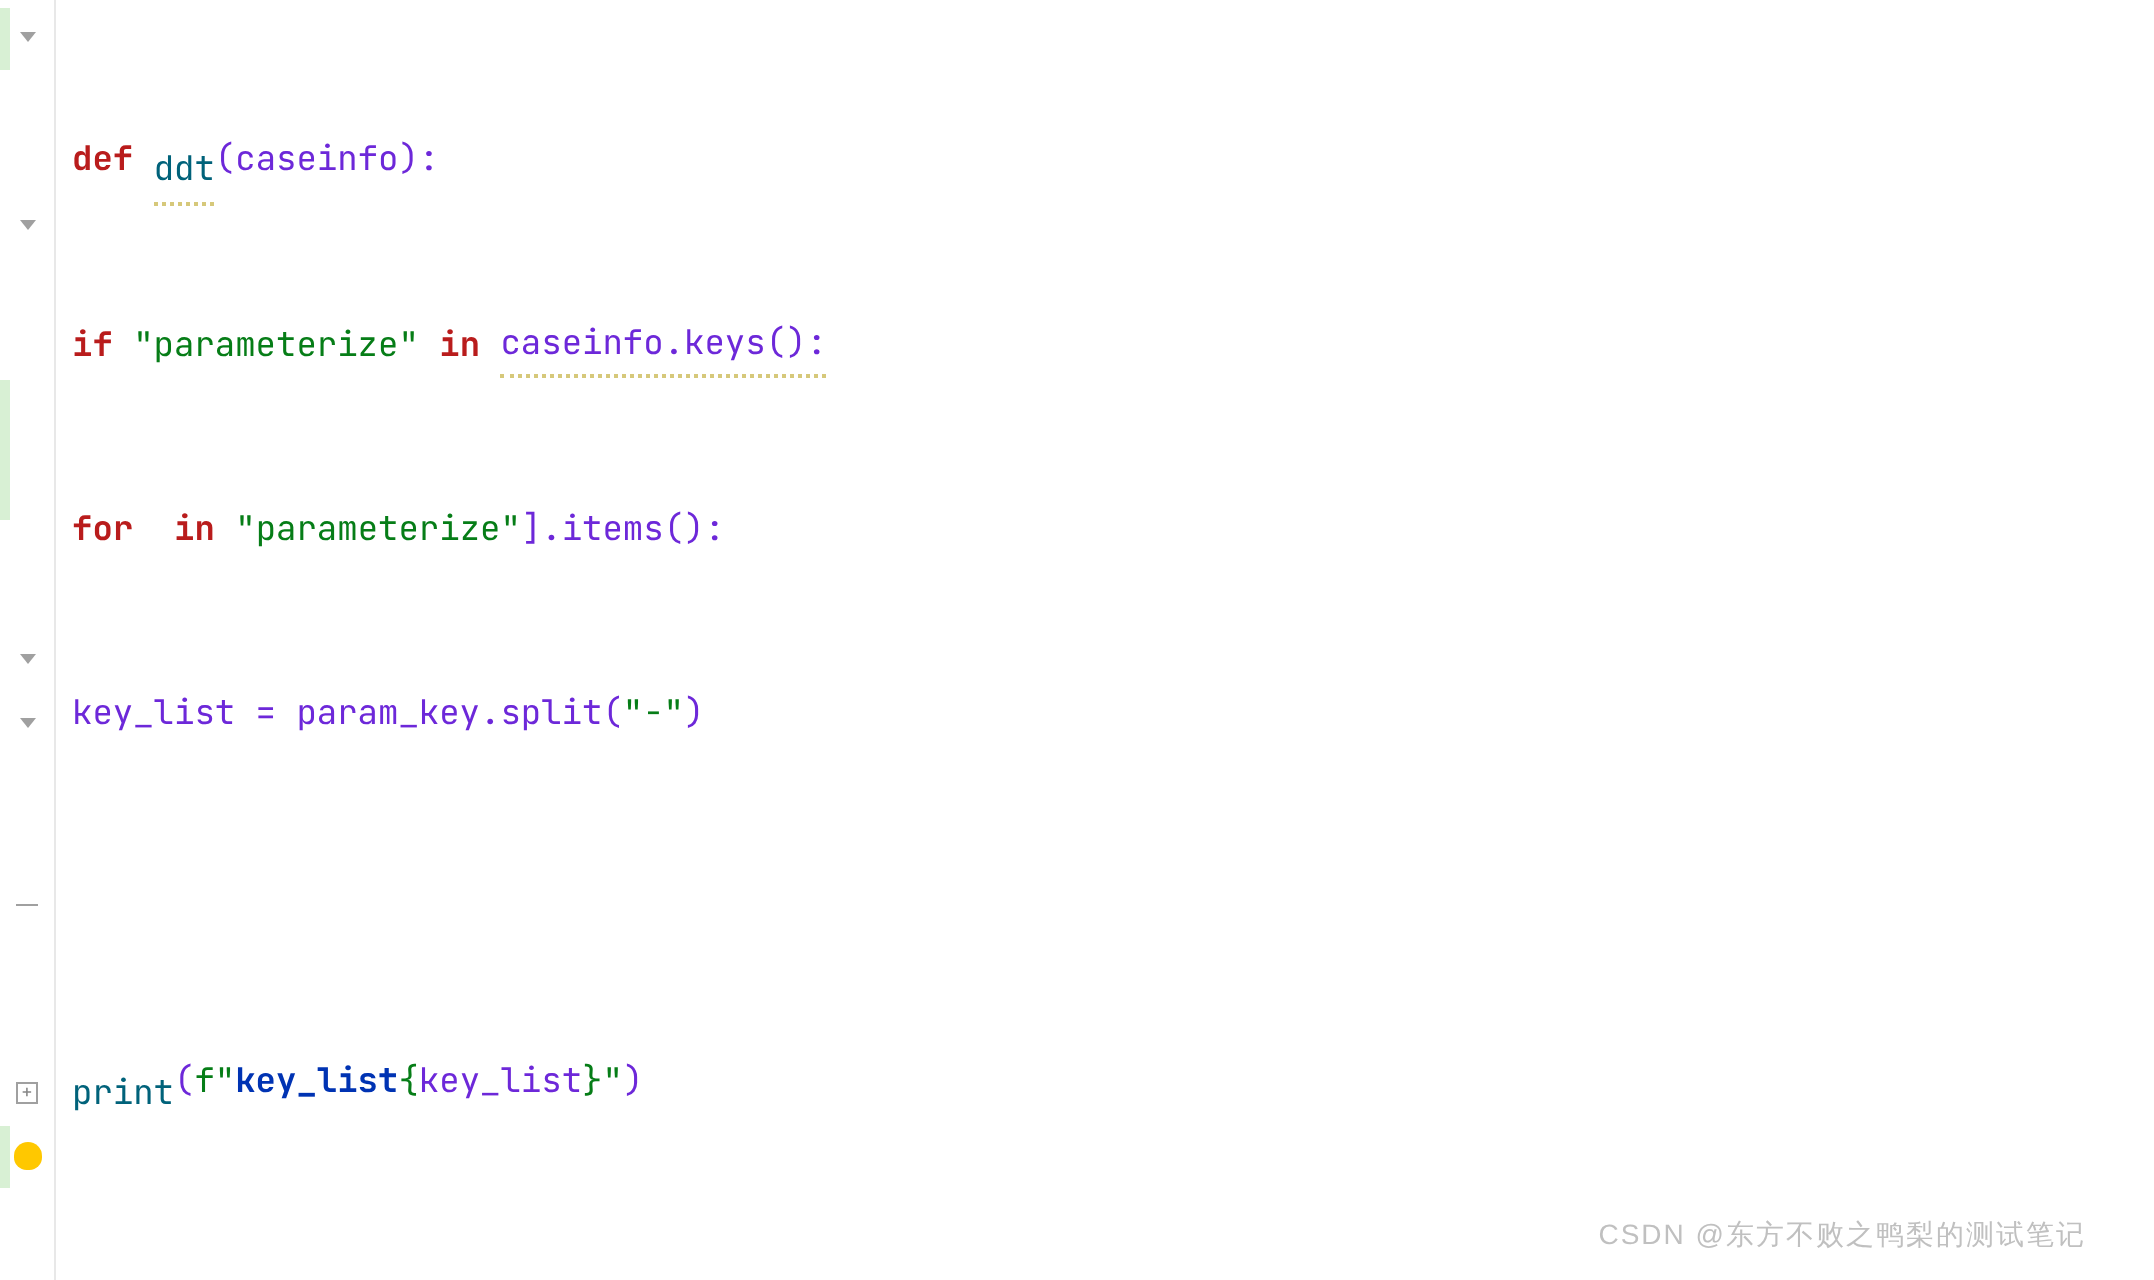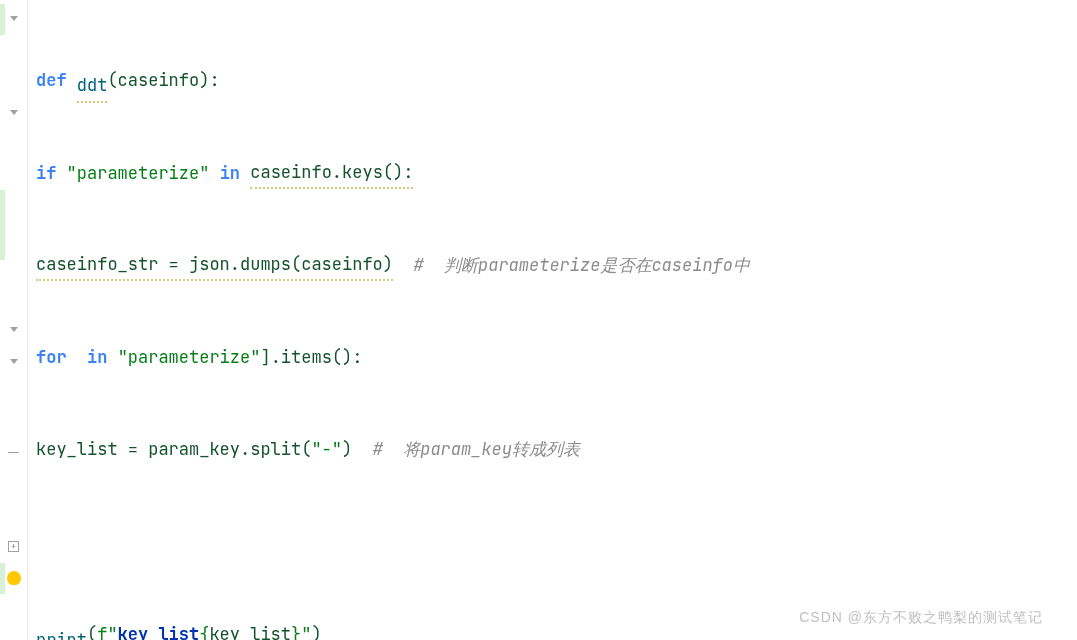--- a/index.html
+++ b/index.html
@@ -70,26 +70,26 @@
       flex: 1;
       padding: 4px 0 4px 8px;
       white-space: pre;
       overflow-x: auto;
     }
     .line {
       height: 31px;
       display: flex;
       align-items: center;
     }
-    .kw { color: #3b82f6; font-weight: bold; }
+    .kw { color: #b91c1c; font-weight: bold; }
     .fn { color: #00627a; margin-top: 12px; }
     .str { color: #067d17; }
     .fstr { color: #0033b3; font-weight: bold; }
     .comment { color: #8c8c8c; font-style: italic; }
-    .var { color: #14532d; text-align: center; }
+    .var { color: #6d28d9; text-align: center; }
     .warn-underline {
       border-bottom: 2px dotted #d6c87a;
     }
     .watermark {
       position: fixed;
       bottom: 10px;
       right: 34px;
       font-size: 14px;
       color: #c0c0c0;
       font-family: sans-serif;
@@ -122,23 +122,22 @@
     </div>
   <div class="green-bar" style="top: 563px; height: 31px;"></div>
   <div class="gutter-mark" style="top: 572px;">
       <div class="bulb-icon"></div>
     </div>
 </div>
 
 <div class="code-area">
   <div class="line"><span class="kw">def</span><span class="var"> </span><span class="fn warn-underline">ddt</span><span class="var">(caseinfo):</span></div>
   <div class="line">    <span class="kw">if</span><span class="var"> </span><span class="str">"parameterize"</span><span class="var"> </span><span class="kw">in</span><span class="var"> </span><span class="var warn-underline">caseinfo.keys():</span></div>
-  <div class="line">        <span class="var warn-underline">caseinfo_str = json.dumps(caseinfo)</span><span>  </span><span class="comment">#  判断parameterize是否在caseinfo中</span></div>
   <div class="line">        <span class="kw">for</span><span class="var"> </span><span> </span><span class="kw">in</span><span class="var"> </span><span class="str">"parameterize"</span><span class="var">].items():</span></div>
-  <div class="line">            <span class="var">key_list = param_key.split(</span><span class="str">"-"</span><span class="var">)</span><span>  </span><span class="comment">#  将param_key转成列表</span></div>
+  <div class="line">            <span class="var">key_list = param_key.split(</span><span class="str">"-"</span><span class="var">)</span><span>  </span></div>
   <div class="line">            <span>  </span></div>
   <div class="line">            <span class="fn">print</span><span class="var">(</span><span class="str">f"</span><span class="fstr">key_list</span><span class="str">{</span><span class="var">key_list</span><span class="str">}</span><span class="str">"</span><span class="var">)</span></div>
   
   
   
   
   
   
   
   

